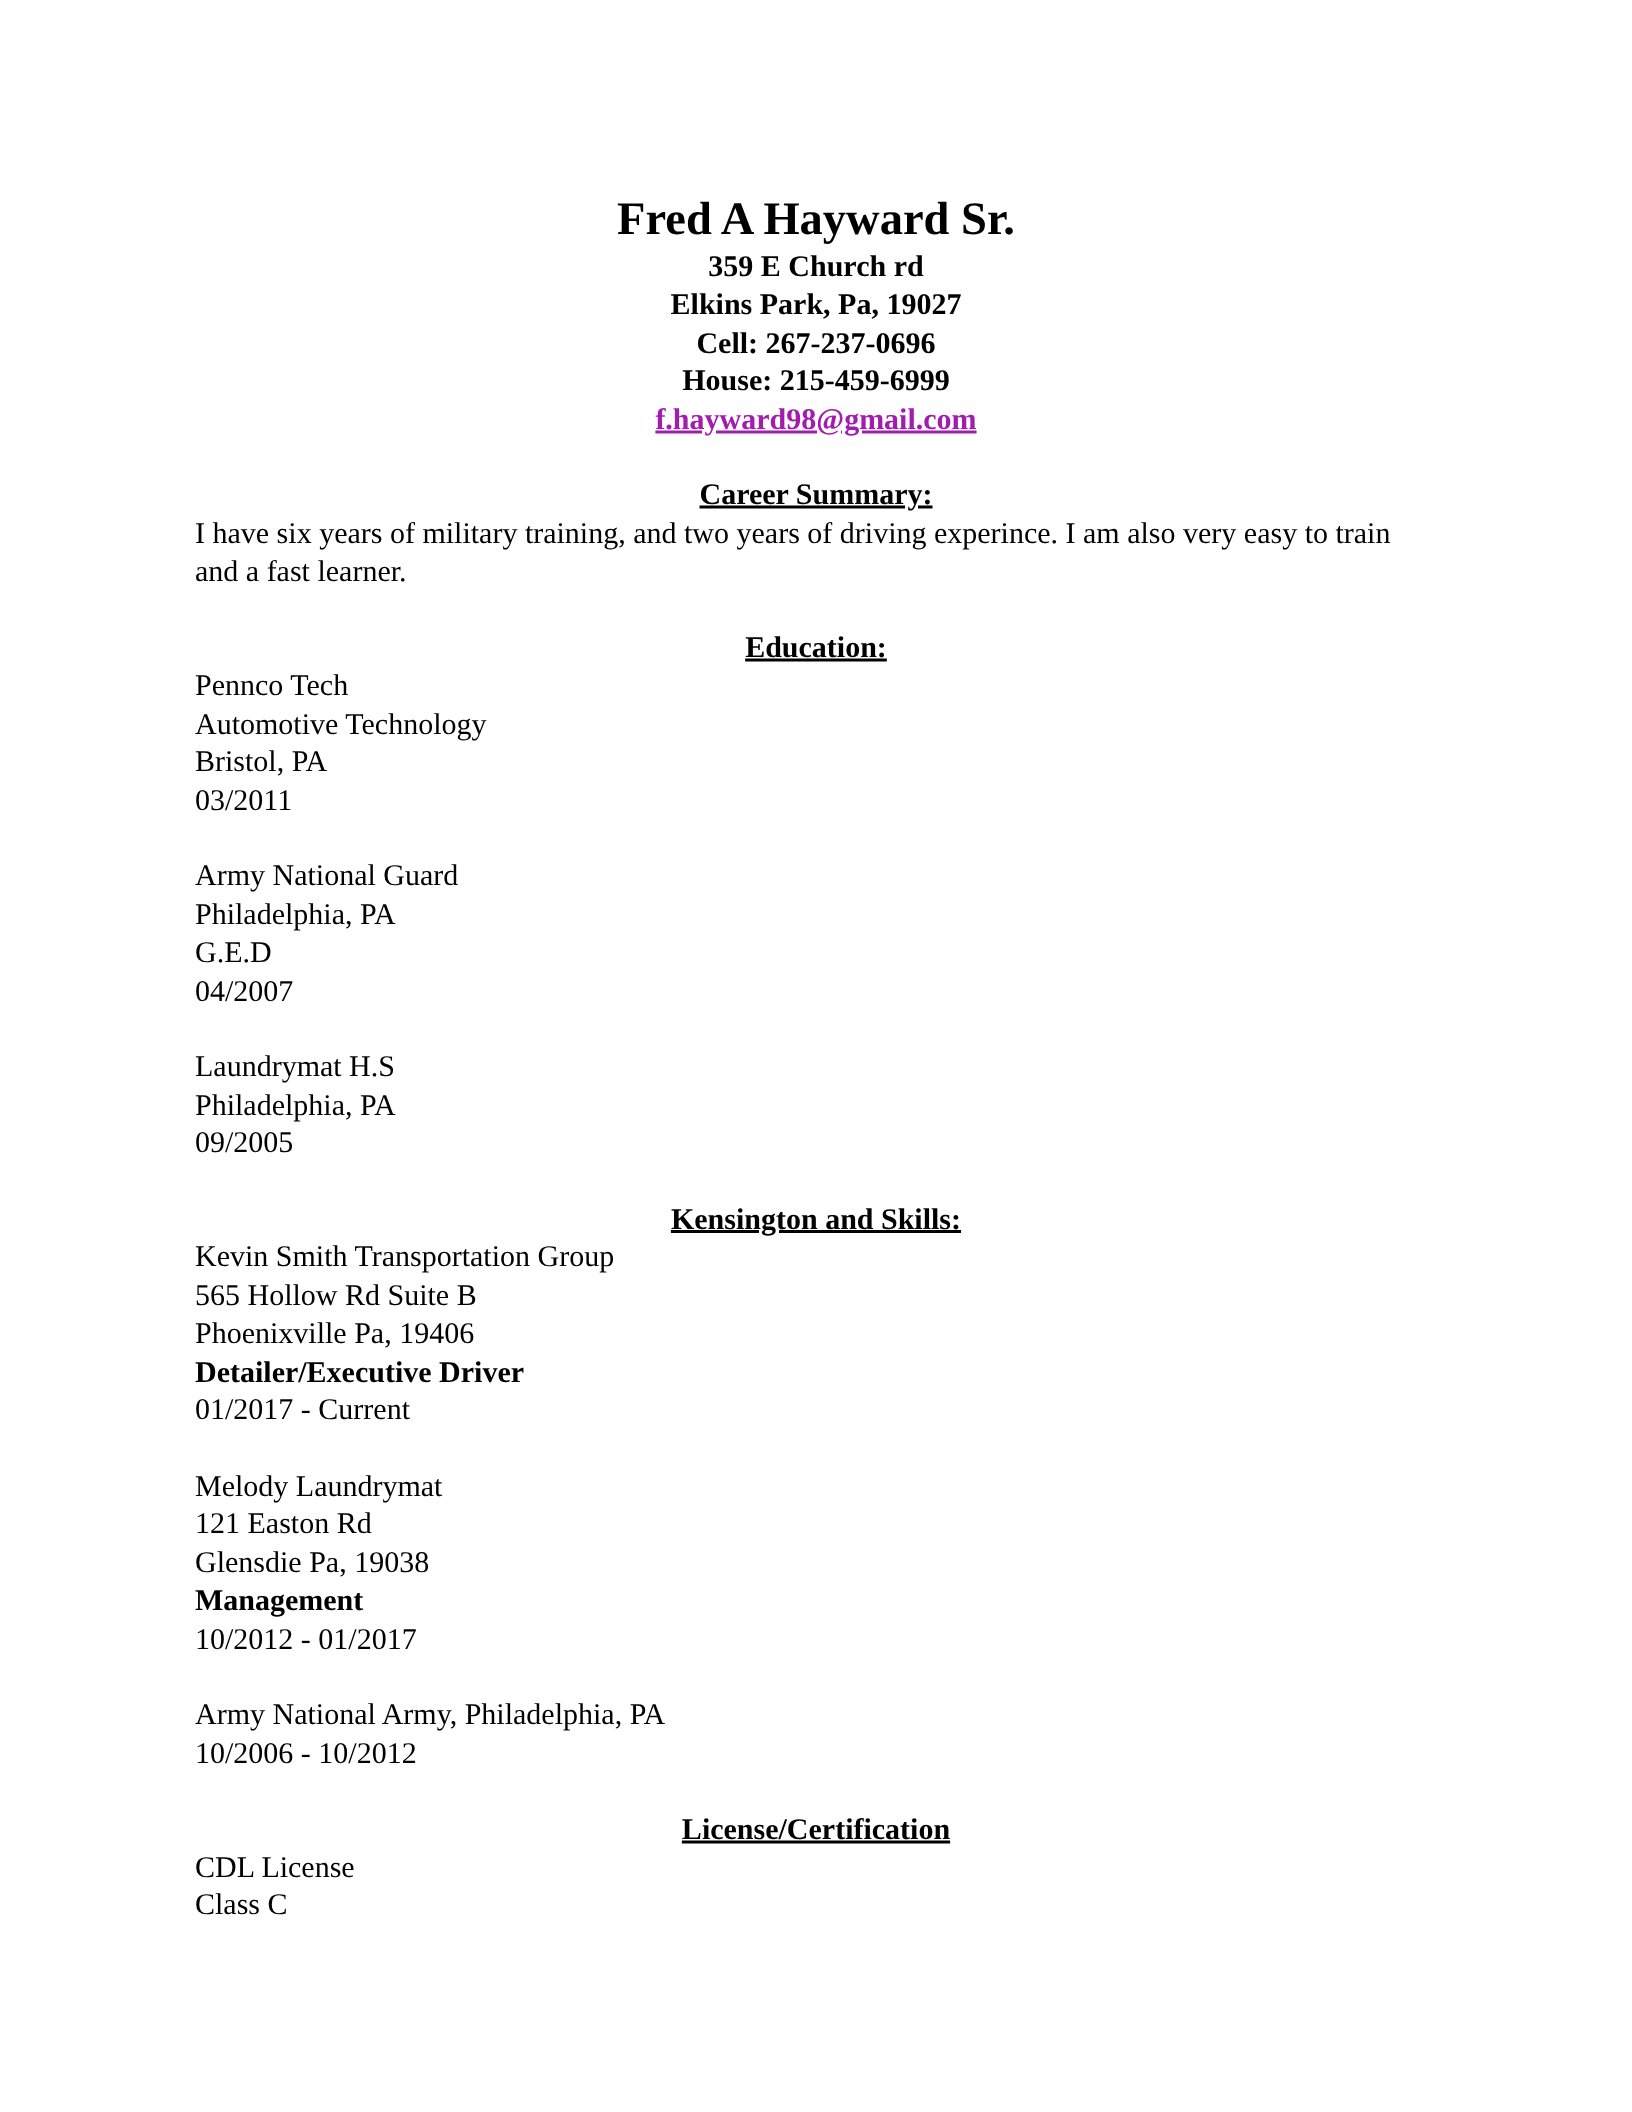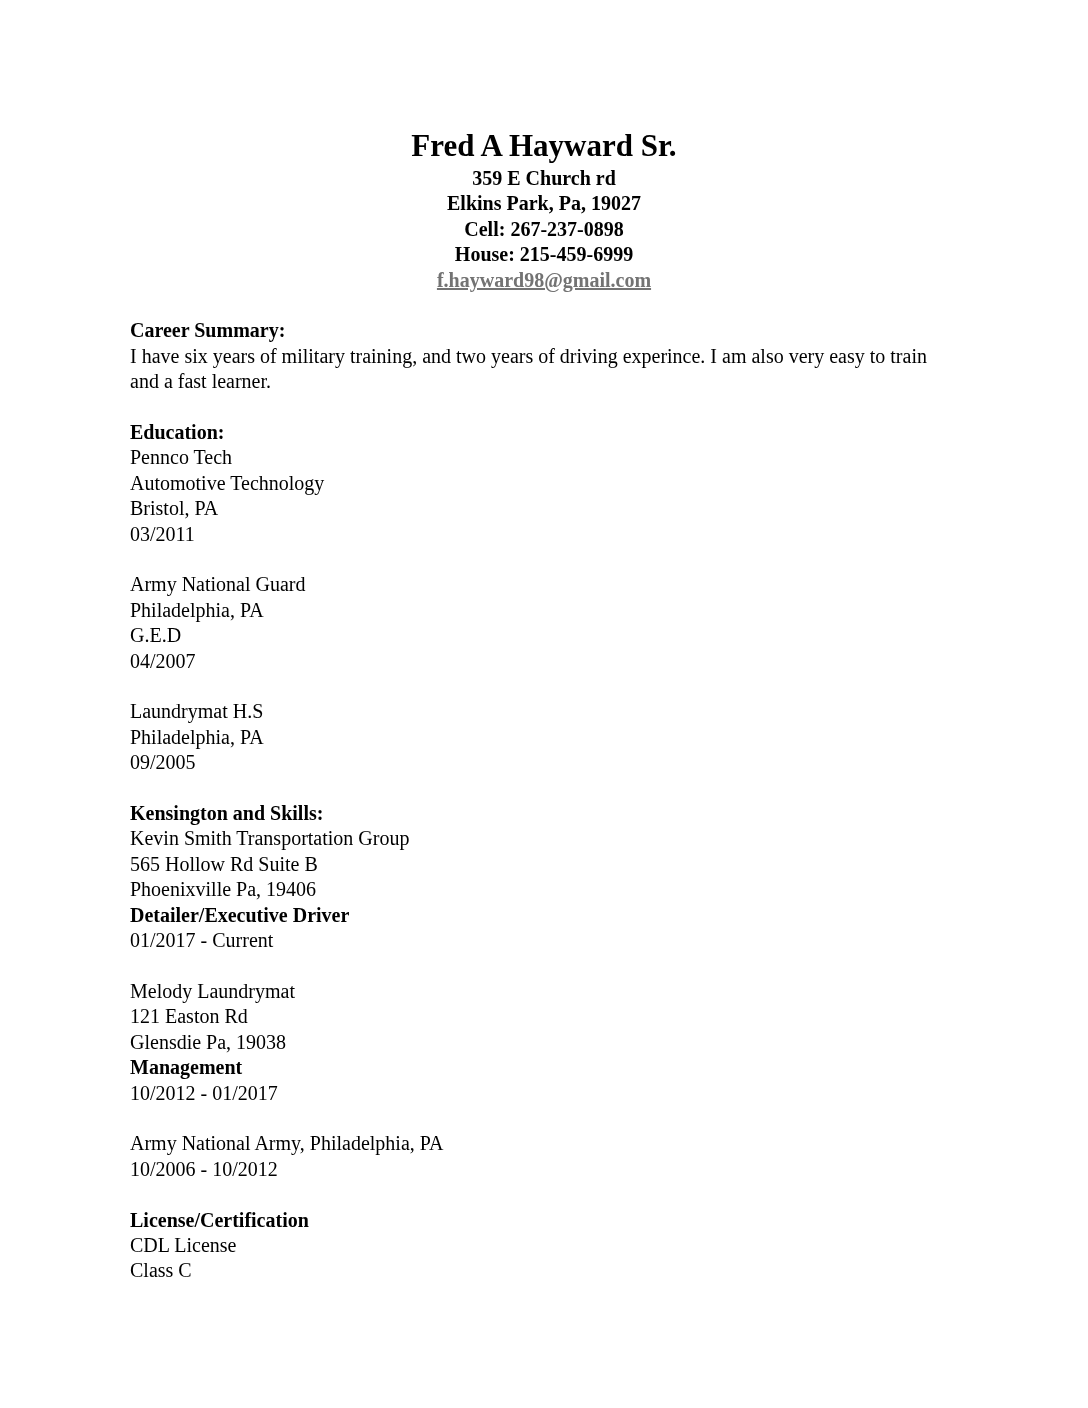--- a/index.html
+++ b/index.html
@@ -18,39 +18,40 @@
   .center { text-align: center; }
   .title {
     font-size: 31px;
     line-height: 40px;
     font-weight: 700;
     text-align: center;
   }
   .bold { font-weight: 700; }
   .heading {
     font-weight: 700;
-    text-align: left;
+    text-decoration: underline;
+    text-align: center;
   }
   .gap { margin-top: 25.4px; }
   a.email-link {
-    color: #737373;
+    color: #a21caf;
     font-weight: 700;
     text-decoration: underline;
   }
   .line { white-space: pre-wrap; }
 </style>
 </head>
 <body>
 
 <div class="page">
 
   <div class="title">Fred A Hayward Sr.</div>
   <div class="line center bold">359 E Church rd</div>
   <div class="line center bold">Elkins Park, Pa, 19027</div>
-  <div class="line center bold">Cell: 267-237-0898</div>
+  <div class="line center bold">Cell: 267-237-0696</div>
   <div class="line center bold">House: 215-459-6999</div>
   <div class="line center"><a href="#" class="email-link">f.hayward98@gmail.com</a></div>
 
   <div class="heading gap">Career Summary:</div>
   <div class="line">I have six years of military training, and two years of driving experince. I am also very easy to train and a fast learner.</div>
 
   <div class="heading gap">Education:</div>
 
   <div>
     <div class="line">Pennco Tech</div>

